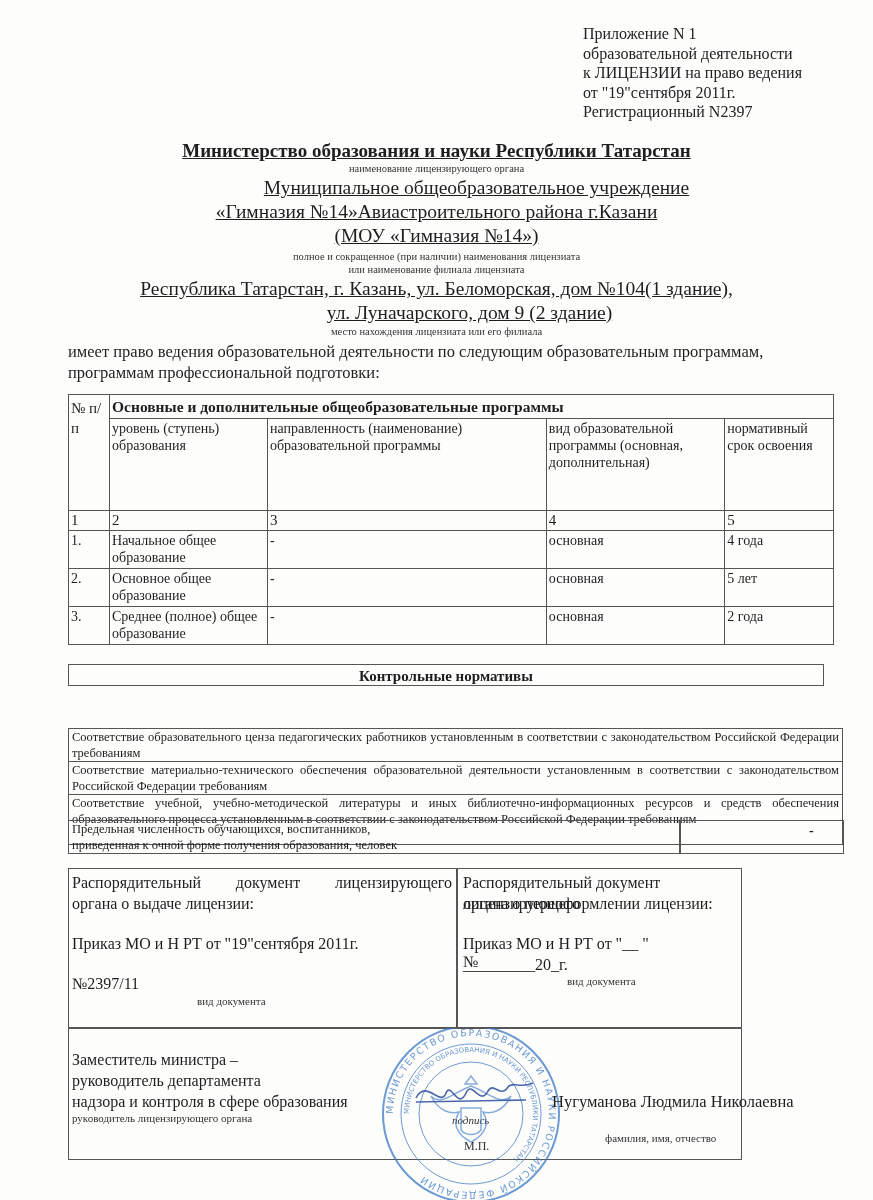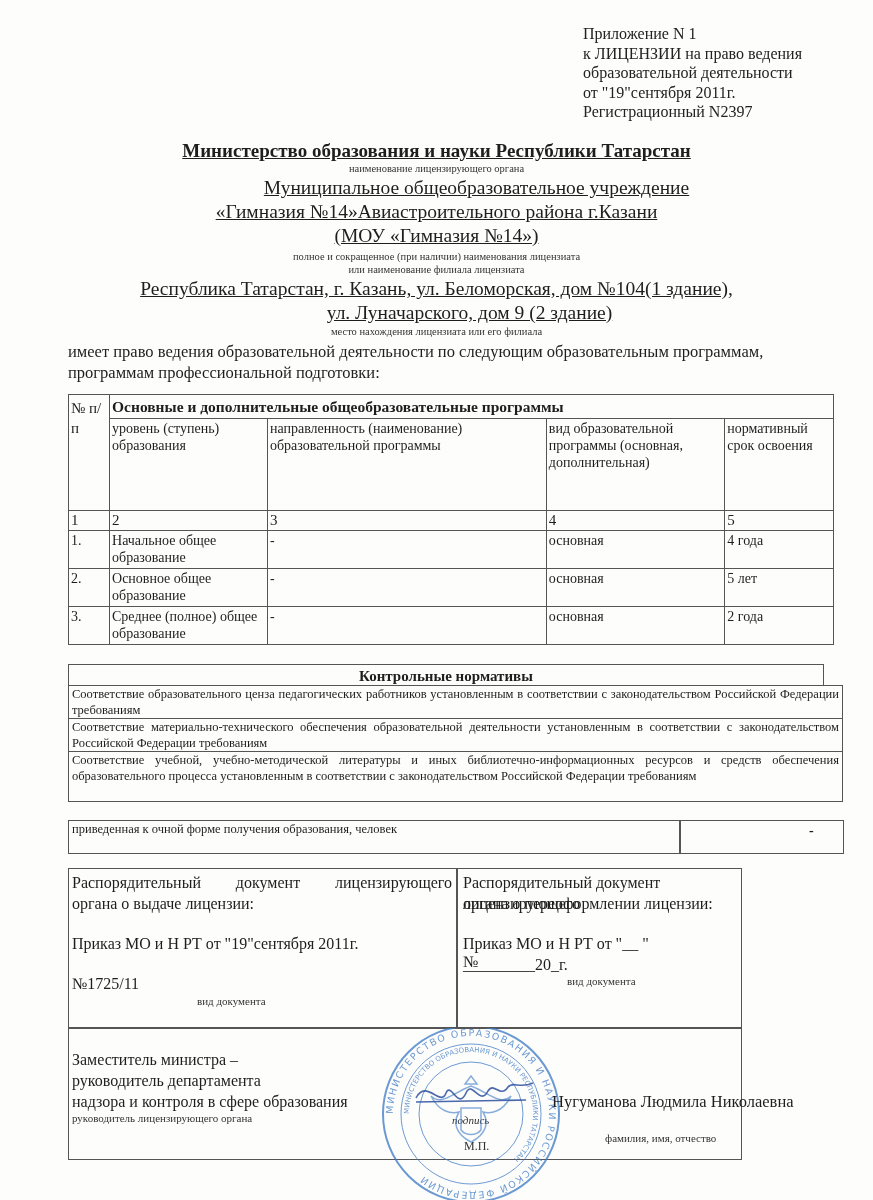--- a/index.html
+++ b/index.html
@@ -26,43 +26,43 @@
   .intro { left: 68px; top: 341px; width: 780px; font-size: 16.5px; line-height: 21px; }
 
   table { border-collapse: collapse; }
   .prog { position: absolute; left: 68px; top: 394px; width: 766px; }
   .prog td { border: 1.5px solid #555; vertical-align: top; font-size: 14px; line-height: 17px; padding: 1px 2px; }
   .prog .hdr-main { font-weight: bold; font-size: 15.5px; padding: 3px 2px; }
   .prog .colnum td { font-size: 15px; }
 
   .norms { position: absolute; left: 68px; top: 664px; width: 775px; }
   .norms .title { position: absolute; left: 0; top: 0; width: 756px; height: 22px; border: 1.5px solid #555; text-align: center; font-weight: bold; font-size: 15px; line-height: 22px; box-sizing: border-box; }
-  .norms .row { position: absolute; left: 0; width: 775px; border: 1.5px solid #555; box-sizing: border-box; font-size: 12.5px; line-height: 16px; padding: 0 3px; text-align: justify; }
+  .norms .row { position: absolute; left: 0; width: 775px; border: 1.5px solid #555; box-sizing: border-box; font-size: 12.5px; line-height: 16px; padding: 0 3px; text-align: justify; margin-top: 43px; }
 
   .limit { position: absolute; left: 68px; top: 820px; width: 776px; height: 34px; border: 1.5px solid #555; box-sizing: border-box; }
   .limit .lbl { position: absolute; left: 3px; top: 1px; font-size: 12.5px; line-height: 15.5px; }
   .limit .sep { position: absolute; left: 610px; top: 0; width: 1.5px; height: 100%; background: #555; }
   .limit .val { position: absolute; left: 740px; top: 2px; font-size: 14px; font-weight: bold; }
 
   .docs { position: absolute; left: 68px; top: 868px; width: 674px; height: 292px; border: 1.5px solid #555; box-sizing: border-box; }
   .docs .vsep { position: absolute; left: 387px; top: 0; width: 1.5px; height: 158px; background: #555; }
   .docs .hsep { position: absolute; left: 0; top: 158px; width: 100%; height: 1.5px; background: #555; }
   .dtxt { position: absolute; font-size: 16px; line-height: 21px; }
   .dsmall { position: absolute; font-size: 11px; color: #333; }
 
   .stamp { position: absolute; left: 376px; top: 1028px; width: 190px; height: 172px; }
   .sign-name { position: absolute; left: 552px; top: 1092px; font-size: 16.5px; }
 </style>
 </head>
 <body>
 
 <div class="abs appendix">
   <div>Приложение N 1</div>
+  <div>образовательной деятельности</div>
   <div>к ЛИЦЕНЗИИ на право ведения</div>
-  <div>образовательной деятельности</div>
   <div>от "19"сентября 2011г.</div>
   <div>Регистрационный N2397</div>
 </div>
 
 <div class="abs center ministry">Министерство образования и науки Республики Татарстан</div>
 <div class="abs center caption cap1">наименование лицензирующего органа</div>
 <div class="abs center org org1">Муниципальное общеобразовательное учреждение</div>
 <div class="abs center org org2">«Гимназия №14»Авиастроительного района г.Казани</div>
 <div class="abs center org org3">(МОУ «Гимназия №14»)</div>
 <div class="abs center caption cap2">
@@ -126,34 +126,35 @@
 
 <div class="norms">
   <div class="title">Контрольные нормативы</div>
   <div class="row" style="top:21px;height:34px;">Соответствие образовательного ценза педагогических работников установленным в соответствии с законодательством Российской Федерации требованиям</div>
   <div class="row" style="top:54px;height:34px;">Соответствие материально-технического обеспечения образовательной деятельности установленным в соответствии с законодательством Российской Федерации требованиям</div>
   <div class="row" style="top:87px;height:51px;">Соответствие учебной, учебно-методической литературы и иных библиотечно-информационных ресурсов и средств обеспечения образовательного процесса установленным в соответствии с законодательством Российской Федерации требованиям</div>
 </div>
 
 <div class="limit">
   <div class="lbl">
+    <div>Предельная численность обучающихся, воспитанников,</div>
     <div>приведенная к очной форме получения образования, человек</div>
   </div>
   <div class="sep"></div>
   <div class="val">-</div>
 </div>
 
 <div class="docs">
   <div class="vsep"></div>
   <div class="hsep"></div>
 
   <div class="dtxt" style="left:3px;top:3px;width:380px;text-align:justify;text-align-last:justify;">Распорядительный документ лицензирующего</div>
   <div class="dtxt" style="left:3px;top:24px;">органа о выдаче лицензии:</div>
   <div class="dtxt" style="left:3px;top:64px;">Приказ МО и Н РТ от "19"сентября 2011г.</div>
-  <div class="dtxt" style="left:3px;top:104px;">№1725/11</div>
+  <div class="dtxt" style="left:3px;top:104px;">№2397/11</div>
   <div class="dsmall" style="left:128px;top:126px;">вид документа</div>
 
   <div class="dtxt" style="left:394px;top:3px;">Распорядительный документ лицензирующего</div>
   <div class="dtxt" style="left:394px;top:24px;">органа о переоформлении лицензии:</div>
   <div class="dtxt" style="left:394px;top:64px;">Приказ МО и Н РТ от "__ " _________20_г.</div>
   <div class="dtxt" style="left:394px;top:82px;">№</div>
   <div class="dsmall" style="left:498px;top:106px;">вид документа</div>
 
   <div class="dtxt" style="left:3px;top:180px;">Заместитель министра –</div>
   <div class="dtxt" style="left:3px;top:201px;">руководитель департамента</div>

